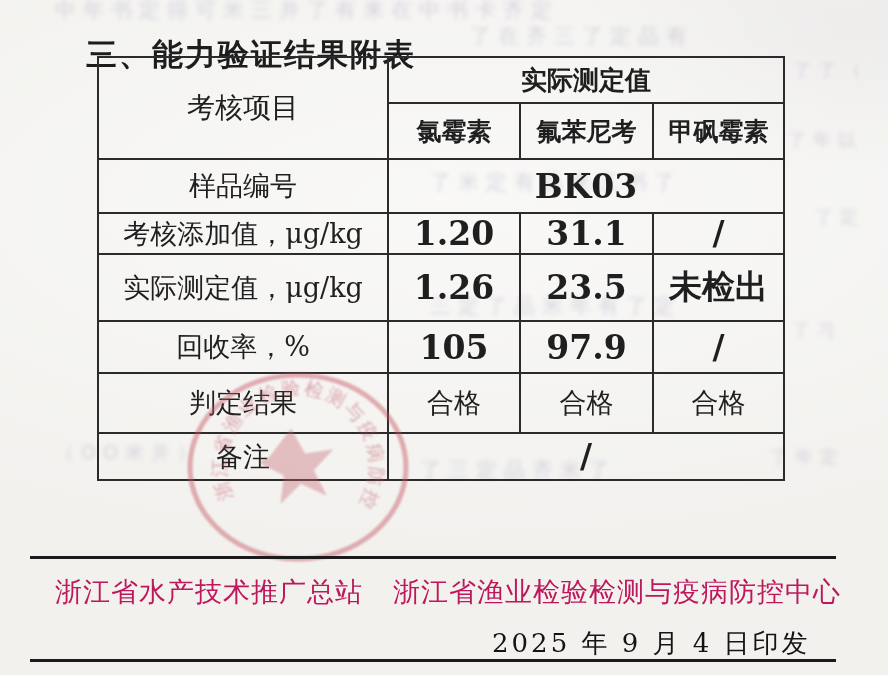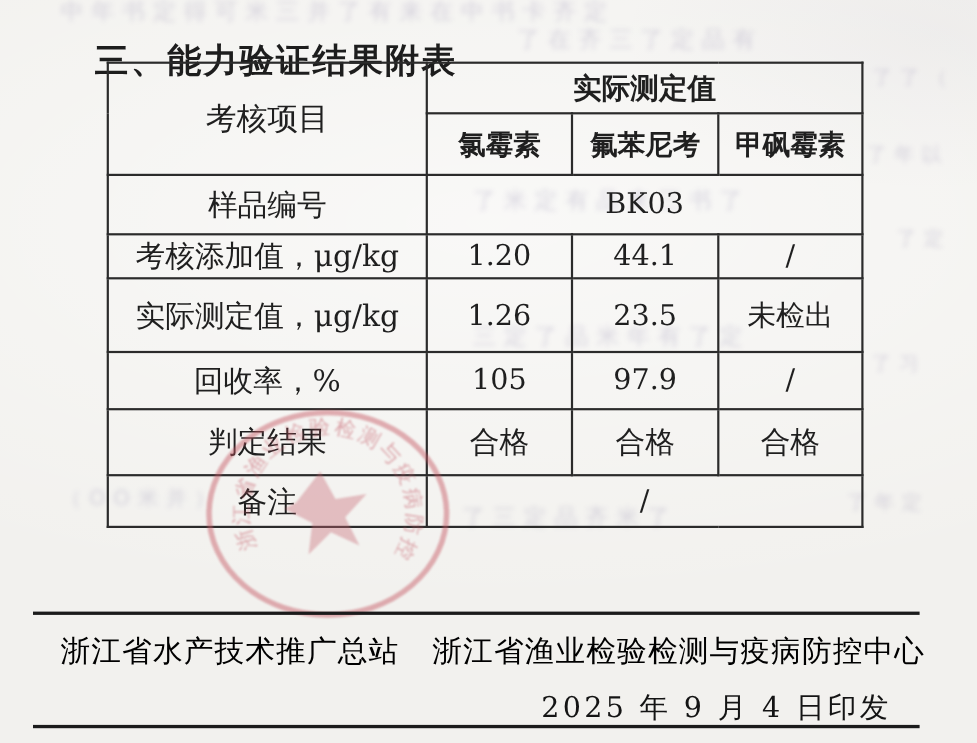--- a/index.html
+++ b/index.html
@@ -29,28 +29,28 @@
     position:absolute;left:97px;top:56px;width:686px;height:406px;
     border-collapse:collapse;table-layout:fixed;
     border:1px solid #0ea5e9;
   }
   .results-table td{
     border:2px solid #2b2b2b;text-align:center;vertical-align:middle;
     padding:0;font-size:27px;color:#1f1f1f;overflow:hidden;
   }
   td.hdr{font-weight:600;font-size:26px;}
   td.itemcol{font-size:28px;}
-  td.num{font-size:26px;}
+  td.num{font-size:33px;font-weight:bold;}
   
   .seal{position:absolute;left:181px;top:362px;width:234px;height:212px;
         filter:blur(0.8px);opacity:.9;pointer-events:none;}
   .footer-line{position:absolute;left:30px;width:806px;height:3px;background:#1b1b1b;}
   .footer-orgs{
     position:absolute;left:55px;top:574px;display:flex;gap:30px;
-    font-size:27px;color:#000000;letter-spacing:1px;white-space:nowrap;text-align:right;
+    font-size:27px;color:#be185d;letter-spacing:1px;white-space:nowrap;text-align:right;
   }
   .footer-date{
     position:absolute;left:492px;top:626px;font-size:26px;color:#141414;
     letter-spacing:3px;white-space:nowrap;
   }
 </style>
 </head>
 <body>
 
 <div class="bleed" style="left:55px;top:-4px;">中年书定得可米三并了有来在中书卡齐定</div>
@@ -84,21 +84,21 @@
     <td class="hdr" style="font-size:25px">氟苯尼考</td>
     <td class="hdr" style="font-size:25px">甲砜霉素</td>
   </tr>
   <tr style="height:54px">
     <td>样品编号</td>
     <td colspan="3" class="num">BK03</td>
   </tr>
   <tr style="height:40px">
     <td>考核添加值，μg/kg</td>
     <td class="num">1.20</td>
-    <td class="num">44.1</td>
+    <td class="num">31.1</td>
     <td class="num">/</td>
   </tr>
   <tr style="height:67px">
     <td>实际测定值，μg/kg</td>
     <td class="num">1.26</td>
     <td class="num">23.5</td>
     <td class="num">未检出</td>
   </tr>
   <tr style="height:52px">
     <td>回收率，%</td>

